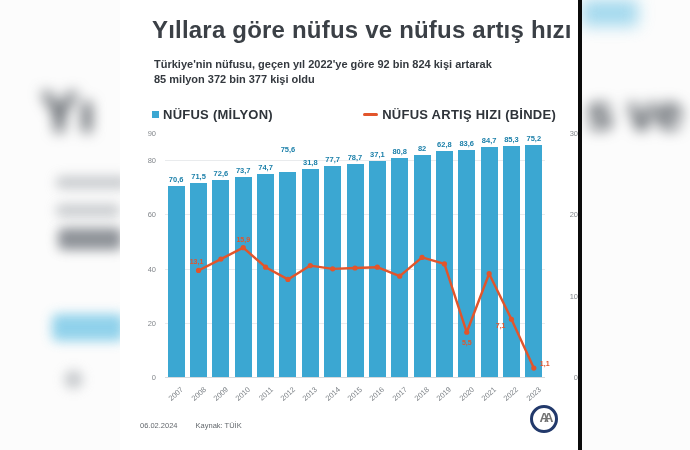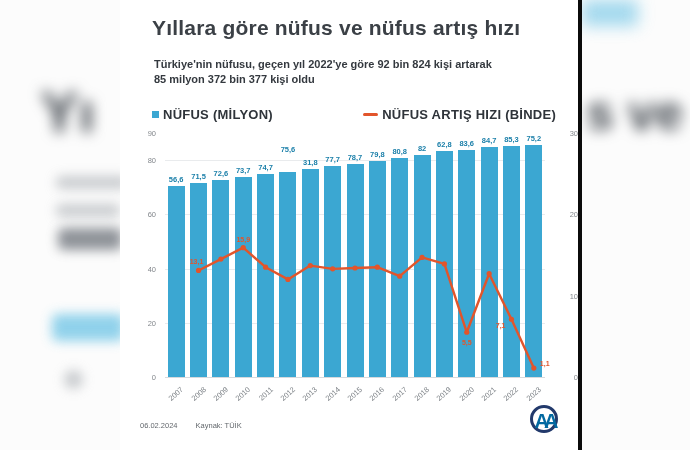--- a/index.html
+++ b/index.html
@@ -18,21 +18,21 @@
   .bgl-line2{left:56px;top:204px;width:64px;height:13px;background:#a6abb0;opacity:.6;}
   .bgl-dark{left:58px;top:228px;width:64px;height:22px;background:#646a72;opacity:.72;}
   .bgl-teal{left:52px;top:314px;width:72px;height:27px;background:#7dcae8;opacity:.85;}
   .bgl-dot{left:64px;top:370px;width:19px;height:19px;border-radius:50%;background:#b2b6ba;opacity:.7;}
   .bgr-teal{left:648px;top:424px;width:56px;height:26px;background:#7dcae8;opacity:.7;filter:blur(8px);}
 
   .divider{position:absolute;left:578px;top:0;width:4px;height:450px;background:#0b0b0b;}
 
   
   .card{position:absolute;left:120px;top:0;width:458px;height:450px;background:#ffffff;}
-  .title{position:absolute;left:32px;top:16px;margin:0;font-size:21px;font-weight:800;
+  .title{position:absolute;left:32px;top:16px;margin:0;font-size:24px;font-weight:800;
     color:#3b4046;letter-spacing:.2px;}
   .subtitle{position:absolute;left:34px;top:57px;margin:0;font-size:11px;font-weight:700;
     color:#34393f;line-height:15px;}
   .legend-row{position:absolute;left:32px;right:22px;top:107px;display:flex;
     justify-content:space-between;align-items:center;font-size:13px;font-weight:700;
     color:#2f343a;letter-spacing:.25px;}
   .legend-item{display:flex;align-items:center;gap:4px;}
   .swatch-bar{display:inline-block;width:7px;height:7px;}
   .swatch-line{display:inline-block;width:15px;height:3px;border-radius:2px;}
 
@@ -49,22 +49,22 @@
   .ytick-right{left:432px;width:26px;text-align:right;}
   .xlabel{position:absolute;top:252px;width:34px;text-align:right;font-size:7.5px;color:#7d8287;
     transform:rotate(-42deg);transform-origin:100% 0;}
   .line-layer{position:absolute;left:0;top:0;overflow:visible;}
 
   
   .footer{position:absolute;left:20px;top:421px;display:flex;gap:18px;font-size:7.5px;color:#63686d;}
   .aa-logo{position:absolute;left:408px;top:403px;width:36px;height:36px;}
   .aa-circle{position:absolute;left:2px;top:2px;width:28px;height:28px;border:3px solid #22396b;
     border-radius:50%;box-sizing:border-box;}
-  .aa-text{position:absolute;left:0;top:7px;width:32px;text-align:center;font-size:20px;
-    font-weight:800;color:#0369a1;letter-spacing:-5px;padding-right:5px;}
+  .aa-text{position:absolute;left:0;top:7px;width:32px;text-align:center;font-size:13px;
+    font-weight:800;color:#737373;letter-spacing:-5px;padding-right:5px;}
 </style>
 </head>
 <body>
 
 <div class="canvas">
 
   <div class="bg-col bg-left">
     <div class="bgl-line1 bg-blob"></div>
     <div class="bgl-line2 bg-blob"></div>
     <div class="bgl-dark bg-blob"></div>
@@ -97,21 +97,21 @@
     </div>
 
     <div class="chart">
       <div class="plot">
           <div class="gridline" style="top: 189.778px;"></div>
           <div class="gridline" style="top: 135.556px;"></div>
           <div class="gridline" style="top: 81.3333px;"></div>
           <div class="gridline" style="top: 27.1111px;"></div>
           <div class="baseline"></div>
           <div class="bar" style="left: 2.67647px; top: 52.5956px; height: 191.404px; background: rgb(59, 167, 210);"></div>
-          <div class="bar-label" style="left: 11.1765px; top: 41.5956px; color: rgb(26, 127, 169);">56,6</div>
+          <div class="bar-label" style="left: 11.1765px; top: 41.5956px; color: rgb(26, 127, 169);">70,6</div>
           <div class="xlabel" style="left: -19.8235px;">2007</div>
           <div class="bar" style="left: 25.0294px; top: 50.1556px; height: 193.844px; background: rgb(59, 167, 210);"></div>
           <div class="bar-label" style="left: 33.5294px; top: 39.1556px; color: rgb(26, 127, 169);">71,5</div>
           <div class="xlabel" style="left: 2.52941px;">2008</div>
           <div class="bar" style="left: 47.3824px; top: 47.1733px; height: 196.827px; background: rgb(59, 167, 210);"></div>
           <div class="bar-label" style="left: 55.8824px; top: 36.1733px; color: rgb(26, 127, 169);">72,6</div>
           <div class="xlabel" style="left: 24.8824px;">2009</div>
           <div class="bar" style="left: 69.7353px; top: 44.1911px; height: 199.809px; background: rgb(59, 167, 210);"></div>
           <div class="bar-label" style="left: 78.2353px; top: 33.1911px; color: rgb(26, 127, 169);">73,7</div>
           <div class="xlabel" style="left: 47.2353px;">2010</div>
@@ -124,21 +124,21 @@
           <div class="bar" style="left: 136.794px; top: 36.0578px; height: 207.942px; background: rgb(59, 167, 210);"></div>
           <div class="bar-label" style="left: 145.294px; top: 25.0578px; color: rgb(26, 127, 169);">31,8</div>
           <div class="xlabel" style="left: 114.294px;">2013</div>
           <div class="bar" style="left: 159.147px; top: 33.3467px; height: 210.653px; background: rgb(59, 167, 210);"></div>
           <div class="bar-label" style="left: 167.647px; top: 22.3467px; color: rgb(26, 127, 169);">77,7</div>
           <div class="xlabel" style="left: 136.647px;">2014</div>
           <div class="bar" style="left: 181.5px; top: 30.6356px; height: 213.364px; background: rgb(59, 167, 210);"></div>
           <div class="bar-label" style="left: 190px; top: 19.6356px; color: rgb(26, 127, 169);">78,7</div>
           <div class="xlabel" style="left: 159px;">2015</div>
           <div class="bar" style="left: 203.853px; top: 27.6533px; height: 216.347px; background: rgb(59, 167, 210);"></div>
-          <div class="bar-label" style="left: 212.353px; top: 16.6533px; color: rgb(26, 127, 169);">79,8</div>
+          <div class="bar-label" style="left: 212.353px; top: 16.6533px; color: rgb(26, 127, 169);">37,1</div>
           <div class="xlabel" style="left: 181.353px;">2016</div>
           <div class="bar" style="left: 226.206px; top: 24.9422px; height: 219.058px; background: rgb(59, 167, 210);"></div>
           <div class="bar-label" style="left: 234.706px; top: 13.9422px; color: rgb(26, 127, 169);">80,8</div>
           <div class="xlabel" style="left: 203.706px;">2017</div>
           <div class="bar" style="left: 248.559px; top: 21.6889px; height: 222.311px; background: rgb(59, 167, 210);"></div>
           <div class="bar-label" style="left: 257.059px; top: 10.6889px; color: rgb(26, 127, 169);">82</div>
           <div class="xlabel" style="left: 226.059px;">2018</div>
           <div class="bar" style="left: 270.912px; top: 18.4356px; height: 225.564px; background: rgb(59, 167, 210);"></div>
           <div class="bar-label" style="left: 279.412px; top: 7.43556px; color: rgb(26, 127, 169);">62,8</div>
           <div class="xlabel" style="left: 248.412px;">2019</div>

